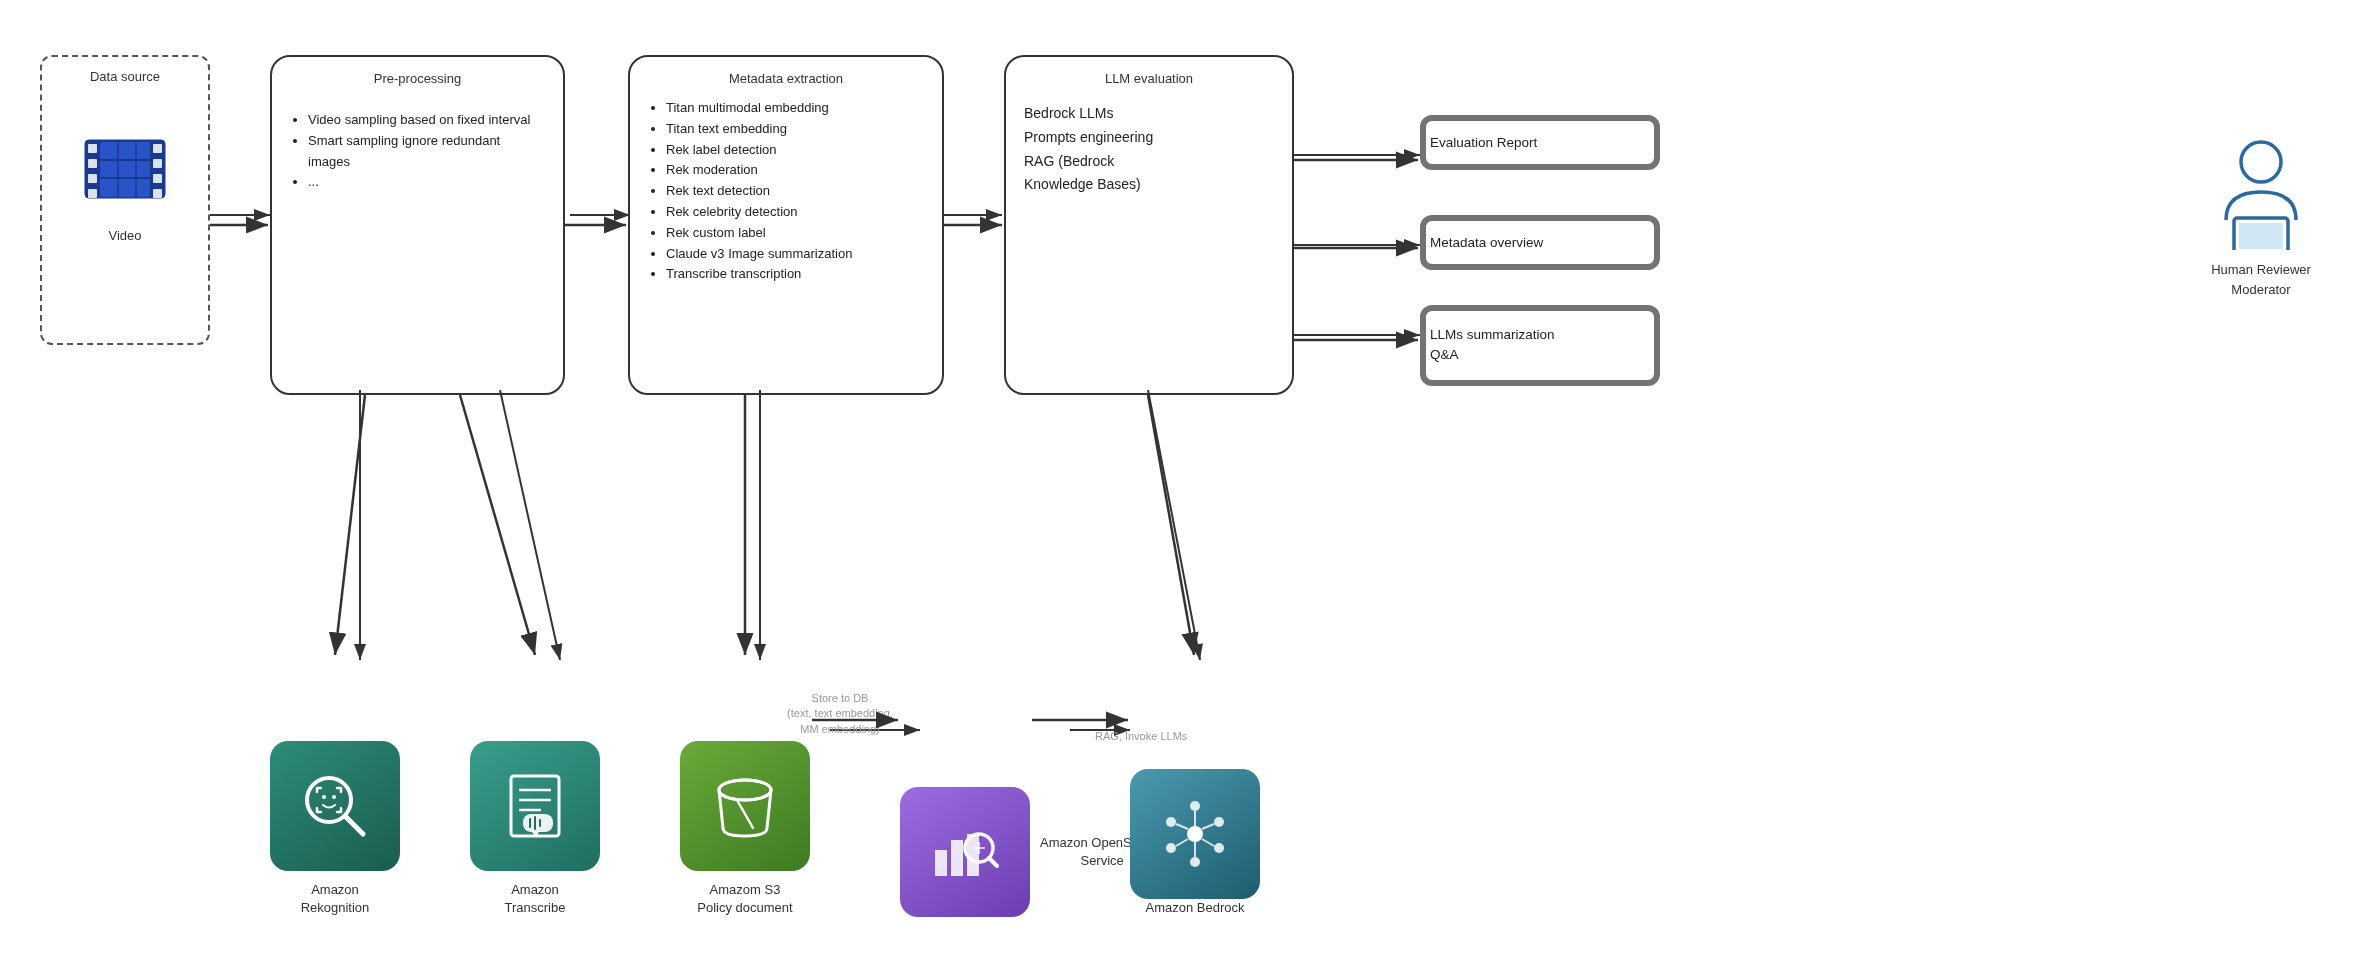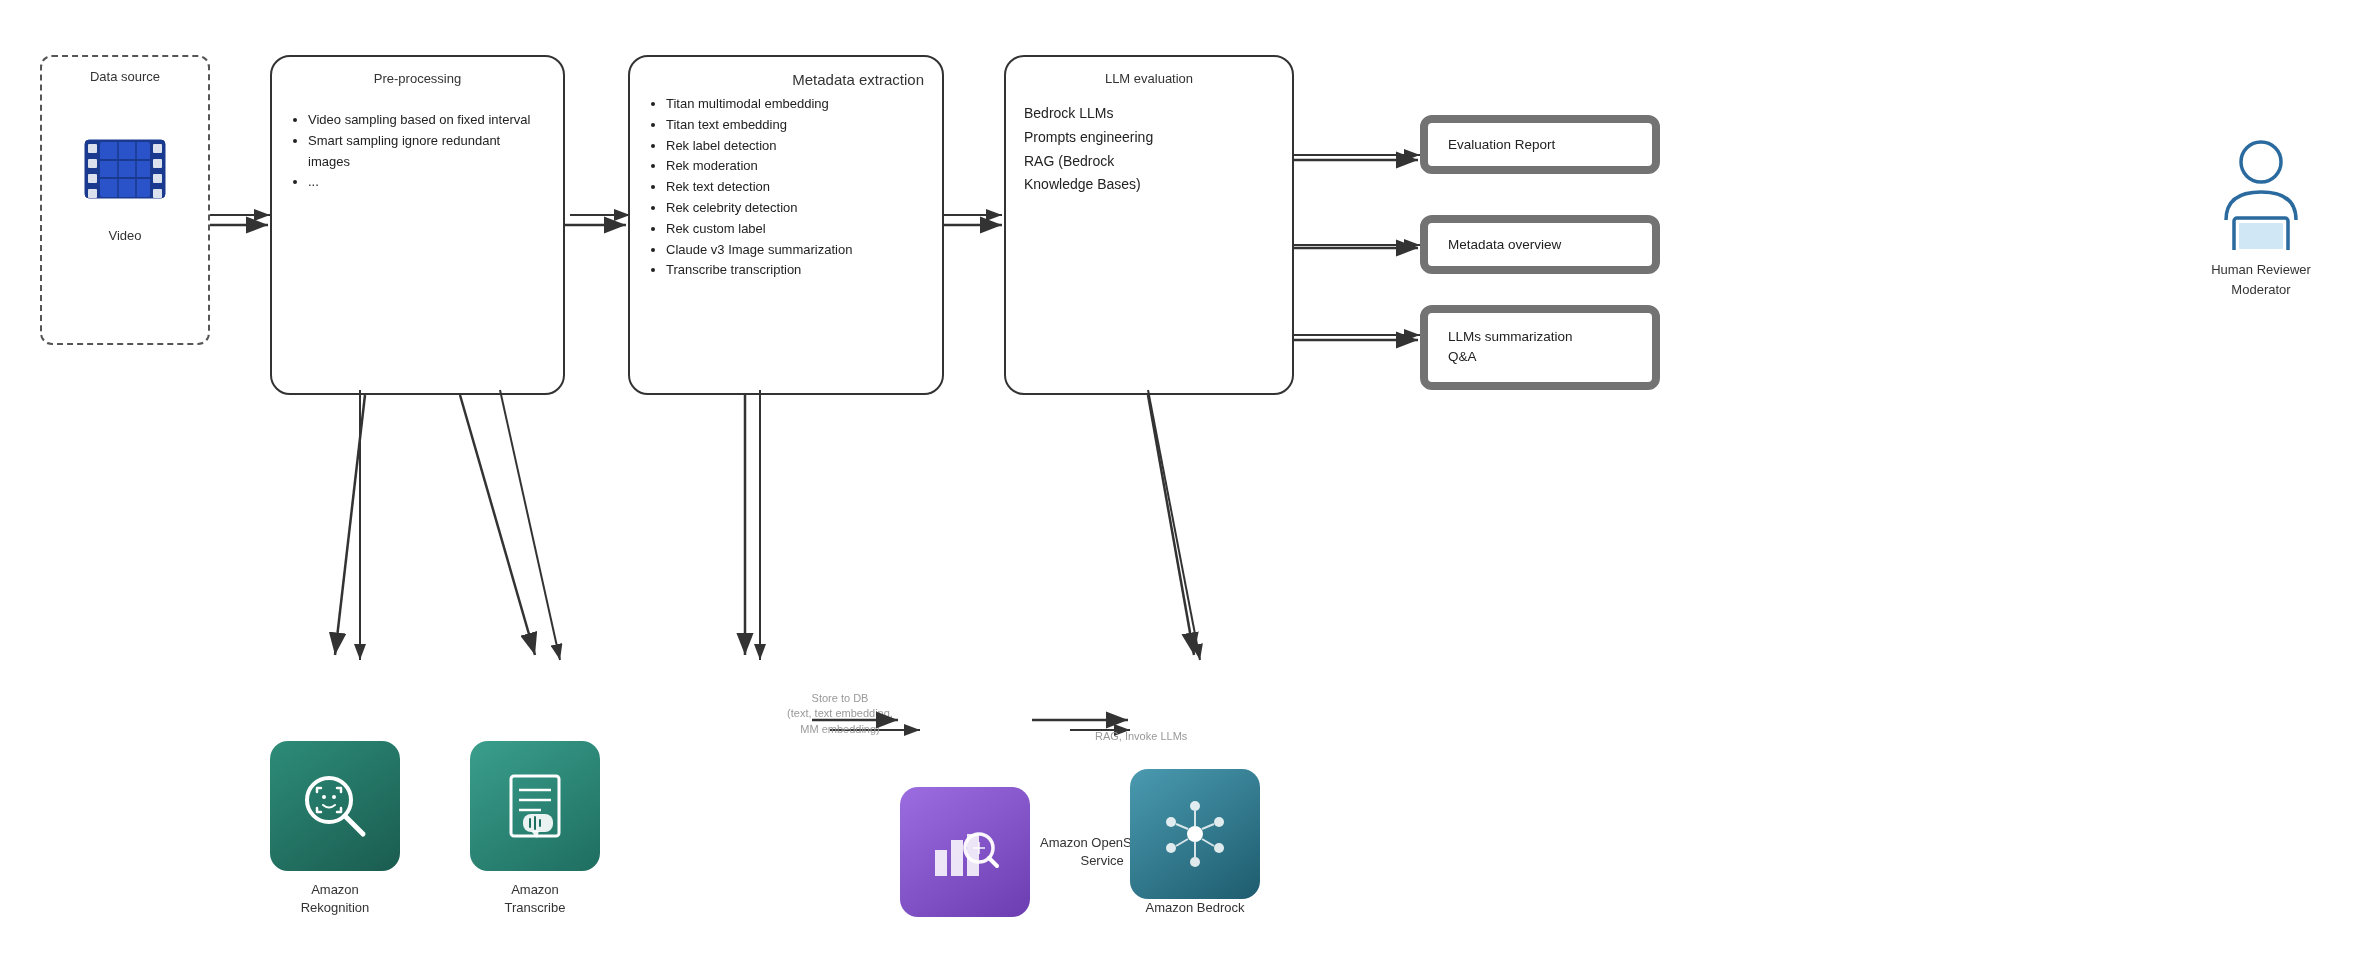--- a/index.html
+++ b/index.html
@@ -65,23 +65,23 @@
       flex-shrink: 0;
     }
 
     .llm-eval-box {
       width: 290px;
       min-height: 300px;
       flex-shrink: 0;
     }
 
     .output-box {
-      border: 8px solid #737373;
+      border: 6px solid #737373;
       border-radius: 12px;
-      padding: 14px 20px;
+      padding: 14px 4px;
       width: 240px;
       text-align: left;
       font-size: 13.5px;
     }
 
     
     .bullet-list {
       list-style: disc;
       padding-left: 18px;
       font-size: 13px;
@@ -171,21 +171,21 @@
   <div class="rounded-box preprocessing-box" style="position:absolute; top:55px; left:270px; width:295px; min-height:340px;">
     <div class="box-title" style="font-size:13px; margin-bottom:18px;">Pre-processing</div>
     <ul class="bullet-list">
       <li>Video sampling based on fixed interval</li>
       <li>Smart sampling ignore redundant images</li>
       <li>...</li>
     </ul>
   </div>
 
   <div class="rounded-box metadata-box" style="position:absolute; top:55px; left:628px; width:316px; min-height:340px;">
-    <div class="box-title" style="font-size:15px; text-align:right;">Metadata extraction</div>
+    <div class="box-title" style="font-size:13px; margin-bottom:6px;">Metadata extraction</div>
     <ul class="bullet-list">
       <li>Titan multimodal embedding</li>
       <li>Titan text embedding</li>
       <li>Rek label detection</li>
       <li>Rek moderation</li>
       <li>Rek text detection</li>
       <li>Rek celebrity detection</li>
       <li>Rek custom label</li>
       <li>Claude v3 Image summarization</li>
       <li>Transcribe transcription</li>
@@ -263,20 +263,34 @@
         <line x1="35" y1="53" x2="35" y2="61" stroke="#1e6e60" stroke-width="2" stroke-linecap="round"></line>
         <line x1="40" y1="51" x2="40" y2="63" stroke="#1e6e60" stroke-width="2" stroke-linecap="round"></line>
         <line x1="45" y1="54" x2="45" y2="60" stroke="#1e6e60" stroke-width="2" stroke-linecap="round"></line>
 
         <polygon points="36,65 42,72 44,65" fill="white" opacity="0.9"></polygon>
       </svg>
     </div>
     <div style="font-size:13px; text-align:center; color:#333; line-height:1.4;">Amazon<br>Transcribe</div>
   </div>
 
+  <div style="position:absolute; bottom:55px; left:680px; display:flex; flex-direction:column; align-items:center; gap:10px;">
+    <div style="width:130px; height:130px; border-radius:18px; background: linear-gradient(145deg, #6aaa38, #3d7a22); display:flex; align-items:center; justify-content:center;">
+      <svg width="80" height="80" viewBox="0 0 80 80">
+
+        <ellipse cx="40" cy="24" rx="26" ry="10" fill="none" stroke="white" stroke-width="3"></ellipse>
+        <path d="M14,24 L18,62 Q18,70 40,70 Q62,70 62,62 L66,24" fill="none" stroke="white" stroke-width="3"></path>
+
+        <ellipse cx="40" cy="24" rx="26" ry="10" fill="none" stroke="white" stroke-width="3"></ellipse>
+
+        <line x1="32" y1="34" x2="48" y2="62" stroke="white" stroke-width="2.5" stroke-linecap="round"></line>
+      </svg>
+    </div>
+    <div style="font-size:13px; text-align:center; color:#333; line-height:1.4;">Amazom S3<br>Policy document</div>
+  </div>
 
   <div style="position:absolute; bottom:235px; left:760px; font-size:11px; color:#999; text-align:center; line-height:1.4; width:160px;">
     Store to DB<br>(text, text embedding,<br>MM embedding)
   </div>
 
   <div style="position:absolute; bottom:55px; left:900px; display:flex; flex-direction:row; align-items:center; gap:10px;">
     <div style="width:130px; height:130px; border-radius:18px; background: linear-gradient(145deg, #9c6de0, #6b3db0); display:flex; align-items:center; justify-content:center;">
       <svg width="80" height="80" viewBox="0 0 80 80">
 
         <rect x="10" y="38" width="12" height="26" fill="white" opacity="0.85"></rect>

